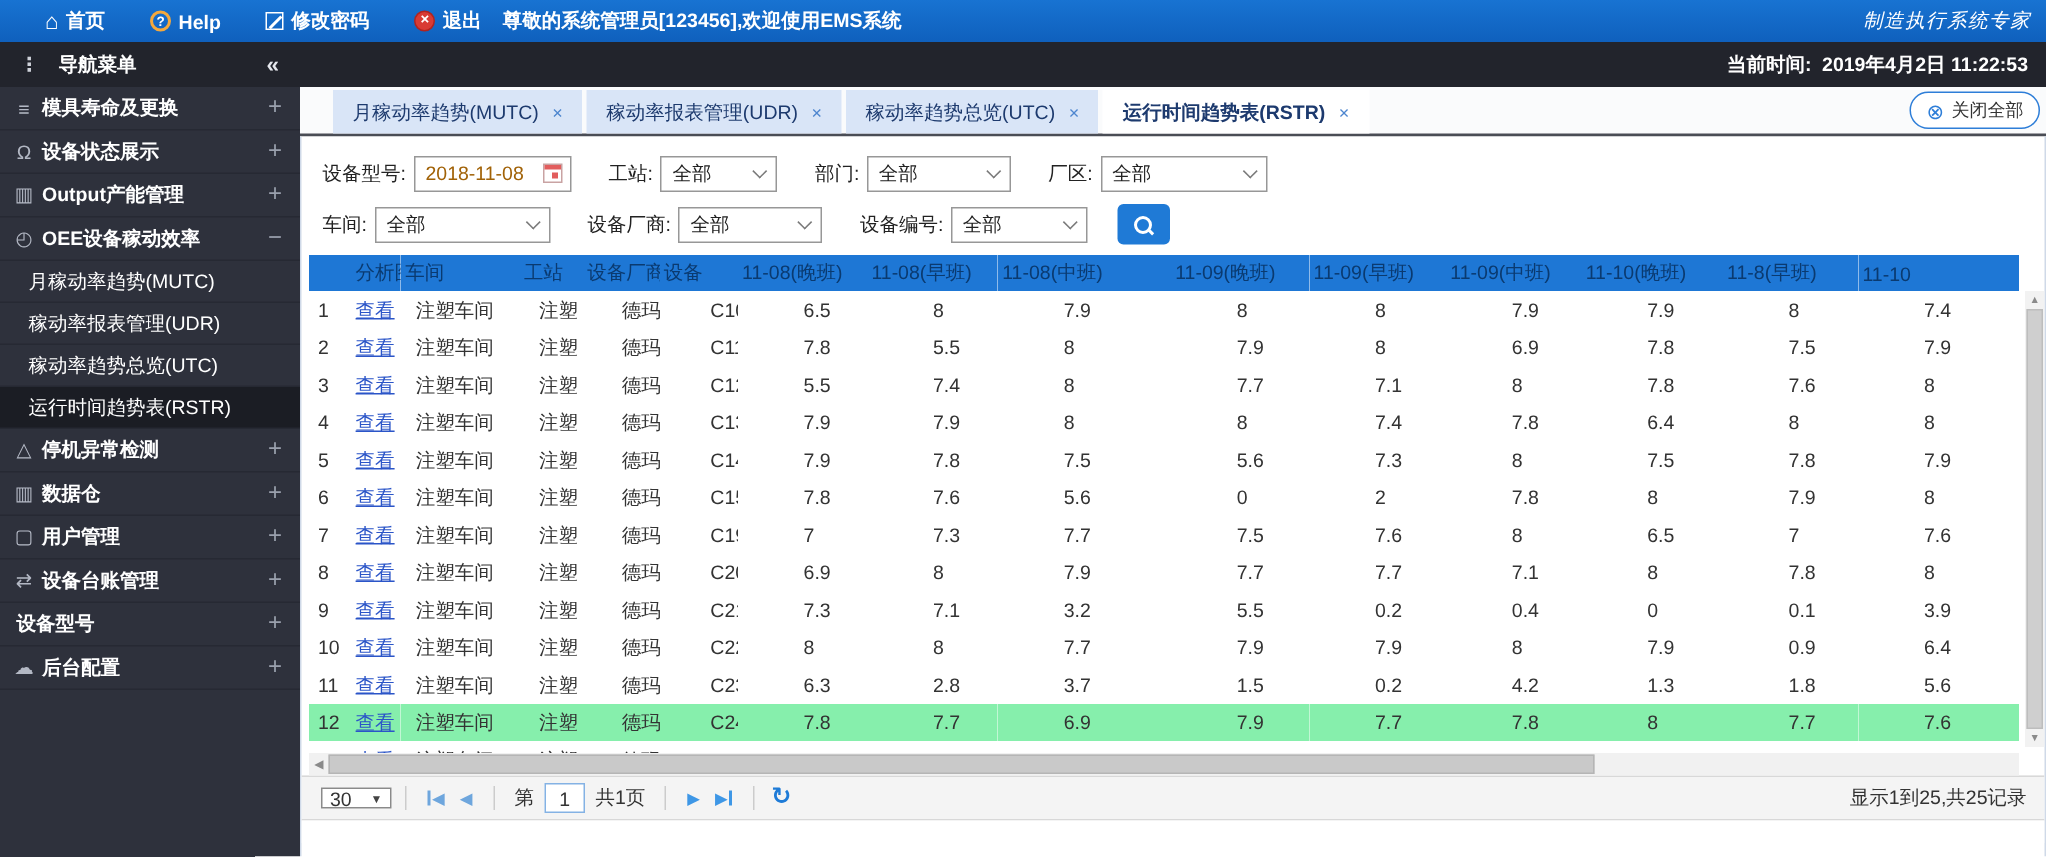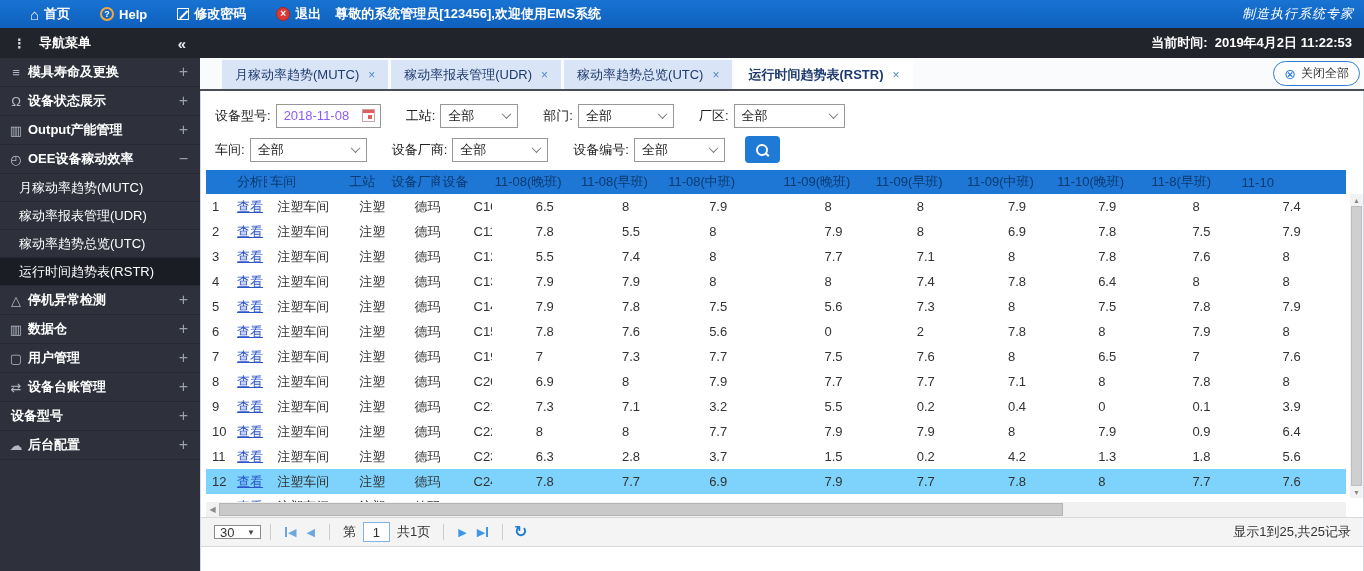--- a/index.html
+++ b/index.html
@@ -46,38 +46,38 @@
   .close-all { position:absolute; right:4px; top:3px; height:25px; border:1px solid #2e7ed8; border-radius:13px; background:#fff; display:flex; align-items:center; gap:5px; padding:0 10px; font-size:12px; color:#333; cursor:pointer; }
   .closeall-icon { color:#2e7ed8; font-size:14px; line-height:1; }
 
   .content { flex:1; background:#fff; border-left:1px solid #cfd9e8; border-right:1px solid #cfd9e8; position:relative; overflow:hidden; }
 
   
   .filters { padding:11px 0 0 14px; }
   .filter-row { display:flex; align-items:center; height:27px; margin-bottom:7px; }
   .f-group { display:flex; align-items:center; margin-right:25px; }
   .f-label { font-size:13px; color:#222; margin-right:5px; white-space:nowrap; }
-  .f-date { width:105px; height:24px; border:1px solid #979797; background:#fff; display:flex; align-items:center; justify-content:space-between; padding:0 5px 0 7px; font-size:13px; color:#8b5cf6; }
+  .f-date { width:105px; height:24px; border:1px solid #979797; background:#fff; display:flex; align-items:center; justify-content:space-between; padding:0 5px 0 7px; font-size:13px; color:#a16207; }
   .cal-icon { width:13px; height:13px; border:1px solid #c9a3a3; background:#fff; position:relative; }
   .cal-icon::before { content:""; position:absolute; top:0; left:0; right:0; height:3px; background:#e25d5d; }
   .cal-icon::after { content:""; position:absolute; bottom:2px; right:2px; width:4px; height:4px; background:#e25d5d; }
   .f-select { height:24px; border:1px solid #979797; background:#fff; display:flex; align-items:center; justify-content:space-between; padding:0 7px; font-size:13px; color:#222; cursor:pointer; }
   .chev { width:7px; height:7px; border-right:1.5px solid #7a7a7a; border-bottom:1.5px solid #7a7a7a; transform:rotate(45deg) translate(-1px,-1px); margin-left:8px; }
   .w78{width:78px}.w95{width:96px}.w110{width:111px}.w115{width:117px}.w90{width:91px}
   .search-btn { width:35px; height:27px; background:#1f7ad6; border:none; border-radius:4px; display:flex; align-items:center; justify-content:center; cursor:pointer; margin-left:-5px; }
   .mag-icon { width:12px; height:12px; border:2px solid #fff; border-radius:50%; position:relative; }
   .mag-icon::after { content:""; position:absolute; width:2px; height:5px; background:#fff; transform:rotate(-45deg); right:-2px; bottom:-3px; }
 
   
   .table-area { position:relative; margin-top:6px; }
   .tbl-clip { height:332px; overflow:hidden; }
   table { border-collapse:collapse; table-layout:fixed; width:1140px; margin-left:5px; }
   thead th { background:#1e77d5; color:#0a3a70; font-weight:normal; font-size:13px; height:24px; text-align:left; padding:0 0 0 3px; white-space:nowrap; overflow:hidden; }
   tbody td { height:25px; font-size:13px; color:#333; padding:0 0 0 3px; white-space:nowrap; overflow:hidden; background:#fff; }
-  tr.highlight td { background:#7dd3fc; }
+  tr.highlight td { background:#86efac; }
   td.c-num { padding-left:6px; }
   td.c-view a { color:#2b55c8; text-decoration:underline; cursor:pointer; }
   td.c-workshop { padding-left:10px; }
   td.c-station { padding-left:13px; }
   td.c-vendor { padding-left:26px; }
   td.c-device { padding-left:34px; }
   td.c-val { padding-left:44px; }
 
   .vscroll { position:absolute; top:24px; right:0; width:13px; height:304px; background:#f2f2f2; display:flex; flex-direction:column; align-items:center; }
   .vs-arrow { height:12px; font-size:7px; color:#8a8a8a; display:flex; align-items:center; justify-content:center; flex-shrink:0; }

